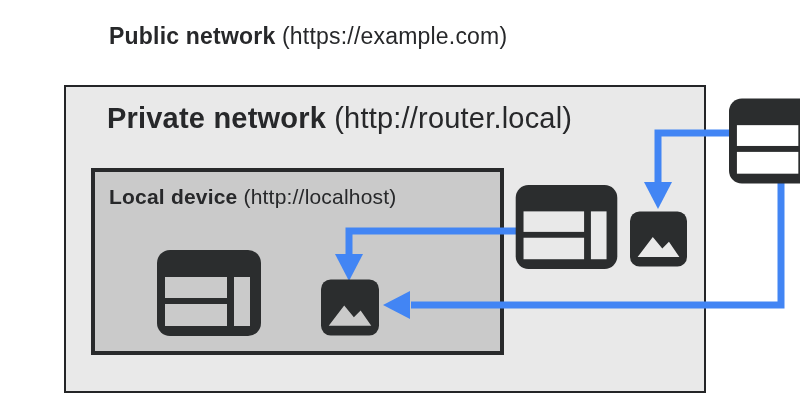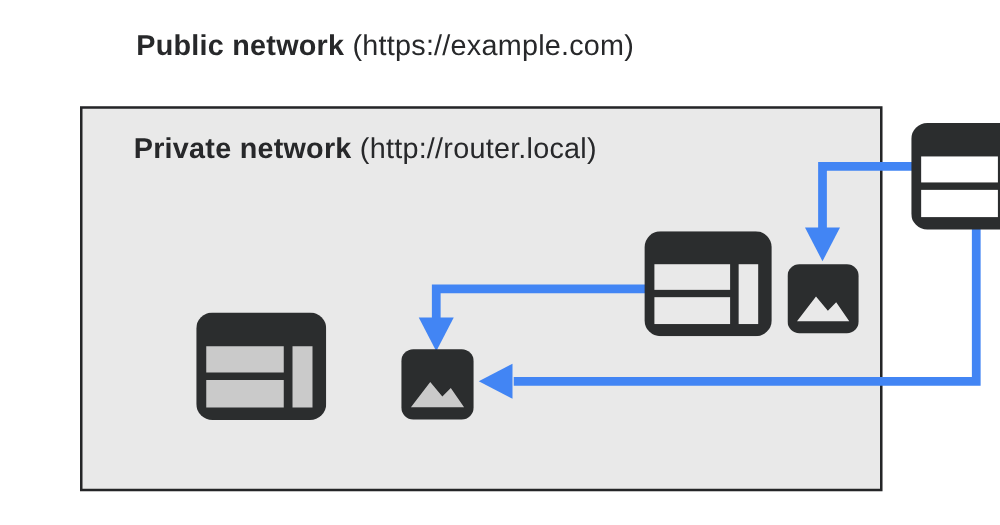--- a/index.html
+++ b/index.html
@@ -14,21 +14,21 @@
   .lbl{white-space:pre;letter-spacing:0.2px;}
   .lbl .b{font-weight:700;}
   .lbl .r{font-weight:400;}
 
   .title{position:absolute;left:65px;top:22px;font-size:23px;line-height:28px;}
 
   .private-box{
     position:absolute;left:20px;top:85px;width:642px;height:308px;
     background:#e9e9e9;border:2px solid #242527;box-sizing:border-box;
   }
-  .private-box .box-label{position:absolute;left:41px;top:17px;font-size:23px;line-height:28px;text-align:right;}
+  .private-box .box-label{position:absolute;left:41px;top:17px;font-size:29px;line-height:28px;text-align:right;}
 
   .local-box{
     position:absolute;left:47px;top:168px;width:413px;height:187px;
     background:#cacaca;border:4px solid #28292b;box-sizing:border-box;
   }
   .local-box .box-label{position:absolute;left:14px;top:12px;font-size:21px;line-height:26px;}
 
   .arrows{position:absolute;left:0;top:0;width:800px;height:420px;pointer-events:none;}
   .arrow-line{fill:none;stroke:#4285f4;stroke-width:7;}
   .arrow-head{fill:#4285f4;stroke:none;}
@@ -43,20 +43,23 @@
 <body>
 
 <div class="canvas">
 
   <div class="lbl title"><span class="b">Public network</span><span class="r"> (https://example.com)</span></div>
 
   <div class="private-box">
     <div class="lbl box-label"><span class="b">Private network</span><span class="r"> (http://router.local)</span></div>
   </div>
 
+  <div class="local-box">
+    <div class="lbl box-label"><span class="b">Local device</span><span class="r"> (http://localhost)</span></div>
+  </div>
 
   <svg class="arrows" viewBox="0 0 800 420">
     <g>
       <path class="arrow-line" d="M475,231 H305 V255"></path>
       <polygon class="arrow-head" points="291,254 319,254 305,281"></polygon>
     </g>
     <g>
       <path class="arrow-line" d="M690,133 H614 V183"></path>
       <polygon class="arrow-head" points="600,182 628,182 614,209"></polygon>
     </g>

